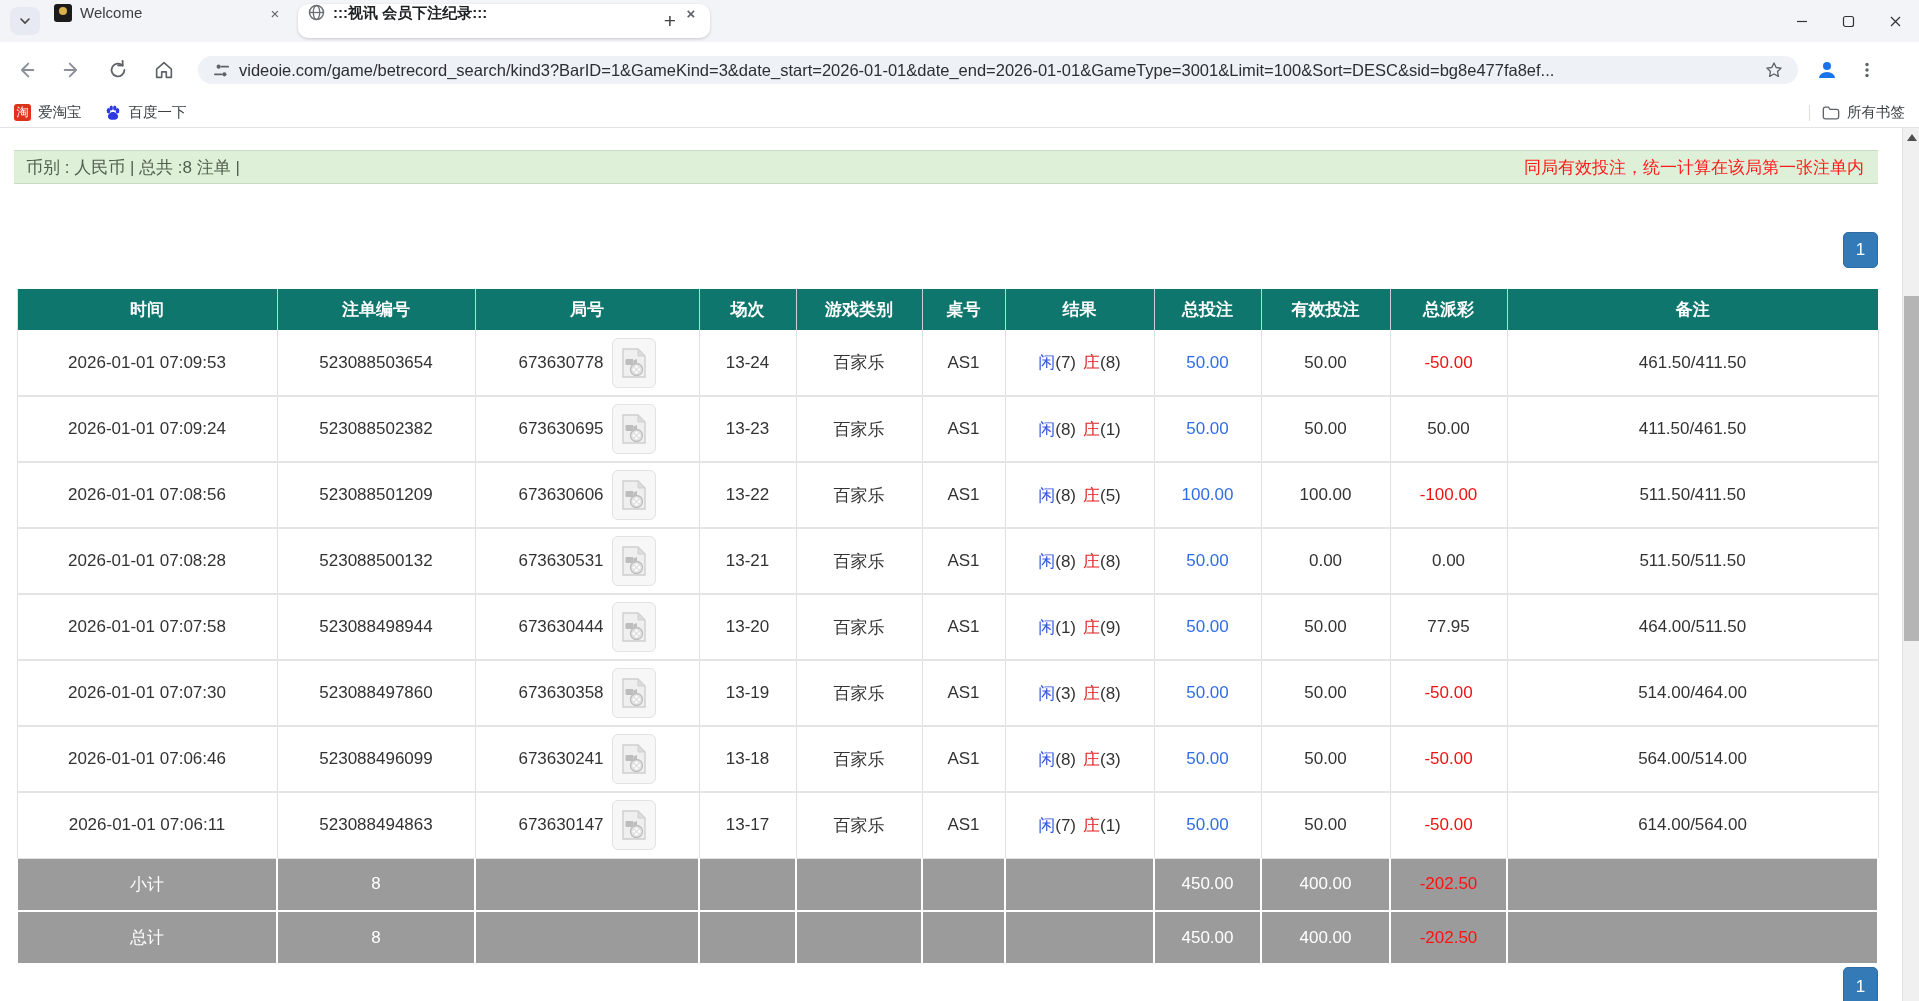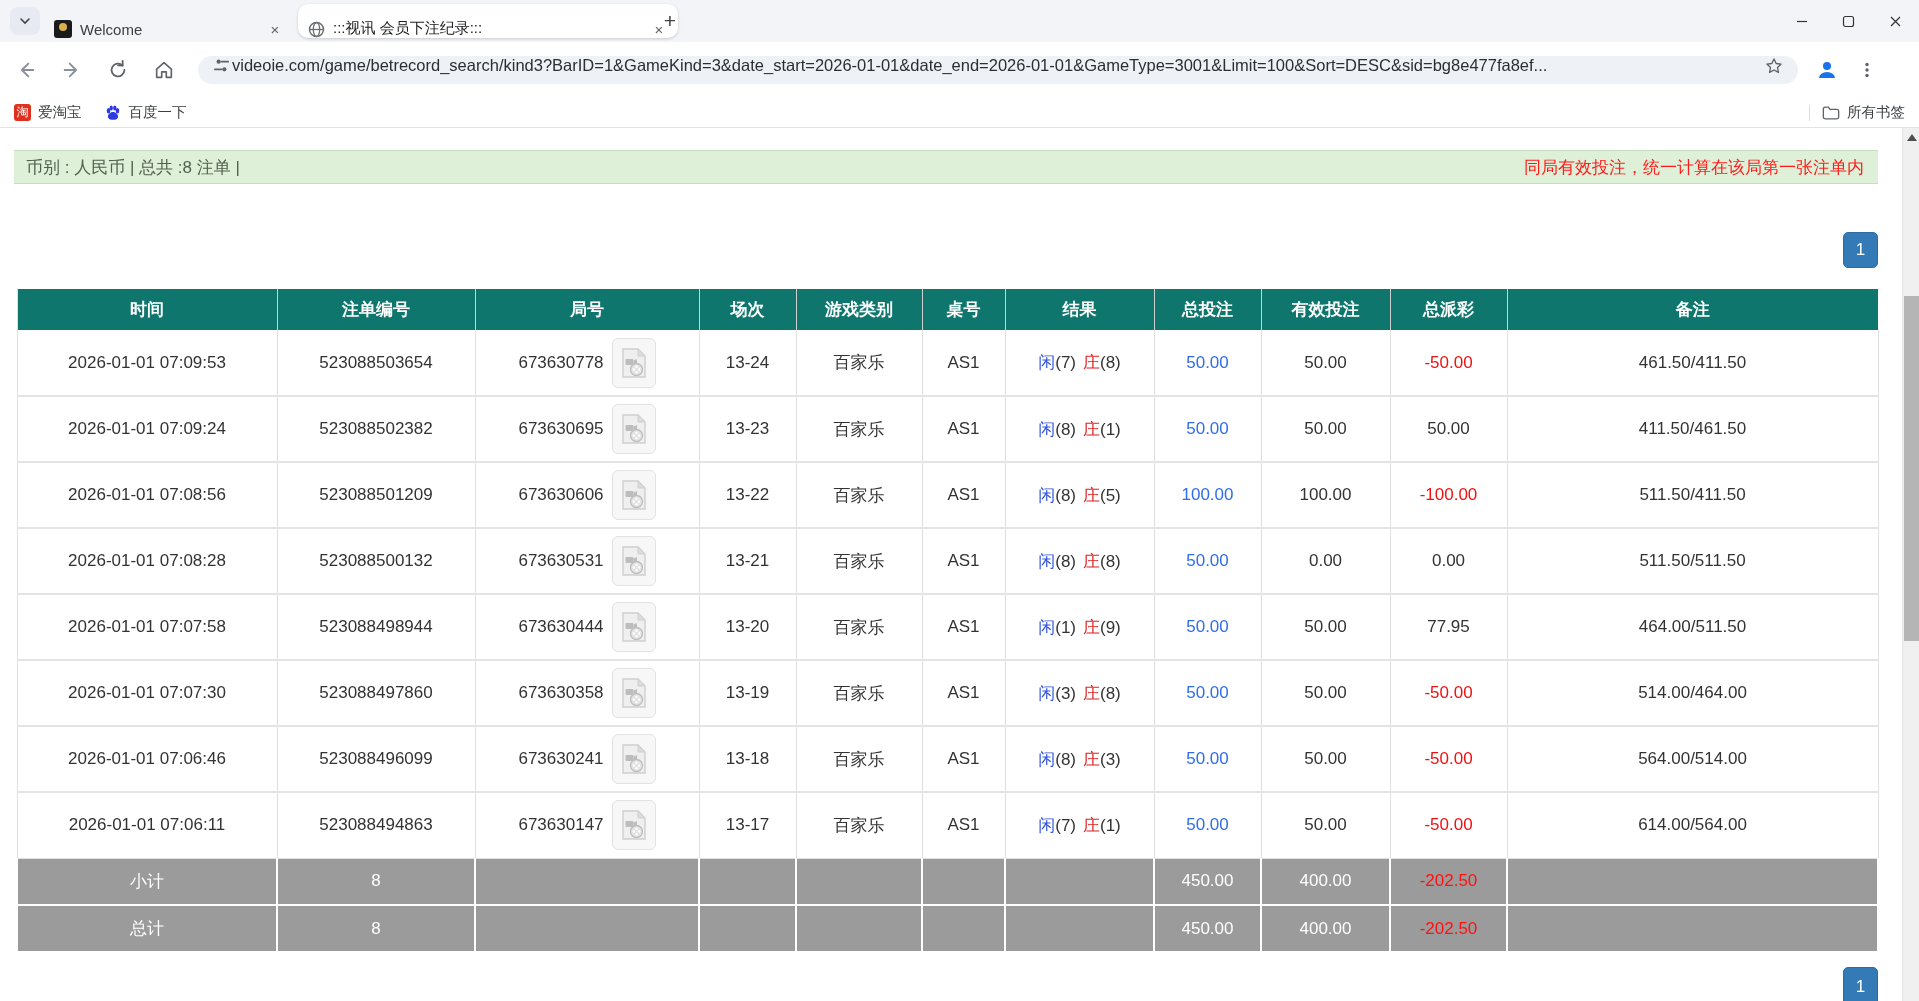--- a/index.html
+++ b/index.html
@@ -4,43 +4,43 @@
 <style>
   * { margin:0; padding:0; box-sizing:border-box; }
   html,body { width:1919px; height:1001px; overflow:hidden; background:#fff;
     font-family:"Liberation Sans","DejaVu Sans",sans-serif; }
   .browser { position:relative; width:1919px; height:1001px; background:#fff; }
 
   
   .tabstrip { position:absolute; left:0; top:0; width:100%; height:42px; background:#f3f4f8; }
   .tab-search-btn { position:absolute; left:10px; top:7px; width:30px; height:28px; border-radius:8px;
     background:#e7eaf3; display:flex; align-items:center; justify-content:center; cursor:pointer; }
-  .tab { position:absolute; top:4px; height:34px; border-radius:10px; display:flex; align-items:flex-end;
+  .tab { position:absolute; top:4px; height:34px; border-radius:10px; display:flex; align-items:flex-start;
     padding:0 10px; gap:8px; }
   .tab.inactive { left:44px; width:250px; }
-  .tab.active { left:298px; width:380px; background:#fff; box-shadow:0 1px 3px rgba(0,0,0,.18); }
+  .tab.active { left:298px; width:412px; background:#fff; box-shadow:0 1px 3px rgba(0,0,0,.18);font-weight:bold; }
   .tab-title { font-size:15px; color:#3c4043; white-space:nowrap; overflow:hidden; flex:1; }
   .tab.active .tab-title { color:#202124; }
   .tab-close { width:18px; height:18px; border-radius:50%; display:flex; align-items:center;
     justify-content:center; font-size:15px; color:#5f6368; cursor:pointer; }
   .favicon1 { width:18px; height:18px; border-radius:3px; background:#1b1b1b; position:relative; flex:none; }
   .favicon1::after { content:""; position:absolute; left:5px; top:3px; width:8px; height:8px;
     border-radius:50%; background:#d8b24a; }
   .newtab-btn { position:absolute; left:656px; top:7px; width:28px; height:28px; border-radius:8px;
     display:flex; align-items:center; justify-content:center; font-size:21px; color:#444; cursor:pointer; }
   .win-controls { position:absolute; right:0; top:0; height:42px; display:flex; }
   .win-btn { width:47px; height:42px; display:flex; align-items:center; justify-content:center; cursor:pointer; }
 
   
   .toolbar { position:absolute; left:0; top:42px; width:100%; height:56px; background:#fff;
     display:flex; align-items:center; }
   .nav-btn { width:40px; height:40px; border-radius:50%; display:flex; align-items:center;
     justify-content:center; margin-left:6px; cursor:pointer; flex:none; }
   .urlbar { margin-left:14px; width:1600px; height:28px; border-radius:20px; background:#eef1f6;
-    display:flex; align-items:flex-start; padding:0 14px; gap:1px; flex:none; }
+    display:flex; align-items:center; padding:0 14px; gap:8px; flex:none; }
   .url-text { flex:1; font-size:16.5px; color:#2b2f33; white-space:nowrap; overflow:hidden; }
   .avatar-btn { width:34px; height:34px; margin-left:12px; border-radius:50%; display:flex;
     align-items:center; justify-content:center; cursor:pointer; flex:none; }
   .menu-btn { width:34px; height:34px; margin-left:6px; border-radius:50%; display:flex;
     align-items:center; justify-content:center; cursor:pointer; flex:none; }
 
   
   .bookmarks { position:absolute; left:0; top:98px; width:100%; height:30px; background:#fff;
     border-bottom:1px solid #e3e3e3; display:flex; align-items:center; }
   .bm-item { display:flex; align-items:center; gap:7px; padding:0 8px; height:24px; border-radius:12px;
@@ -75,21 +75,21 @@
   .records tbody tr:first-child td { border-top:none; }
   .records td:first-child, .records th:first-child { border-left:1px solid #e0e0e0; }
   .round-cell .wrap { display:flex; align-items:center; justify-content:center; gap:8px; }
   .video-btn { width:44px; height:50px; border-radius:6px; background:#f7f7f7; border:1px solid #e2e2e2;
     display:flex; align-items:center; justify-content:center; cursor:pointer; }
   .xian { color:#3355dd; }
   .zhuang { color:#dd2222; margin-left:7px; }
   .pts { color:#333; }
   .bet { color:#2f6de8; }
   .payout.neg, .auto-neg.neg { color:#f01111; }
-  .records tr.sum td { background:#9b9b9b; color:#fff; height:47px; border:2px solid #fff;
+  .records tr.sum td { background:#9b9b9b; color:#fff; height:53px; border:2px solid #fff;
     border-left:none; }
   .records tr.sum td:first-child { border-left:2px solid #fff; }
   .records tr.sum td.auto-neg.neg { color:#ff1111; }
 
   
   .scrollbar { position:absolute; right:0; top:128px; width:17px; height:873px; background:#f0f0f0;
     border-left:1px solid #e2e2e2; }
   .sb-up { position:absolute; left:0; top:0; width:17px; height:18px; display:flex; align-items:center;
     justify-content:center; cursor:pointer; }
   .sb-up::after { content:""; width:0; height:0; border-left:5px solid transparent;

